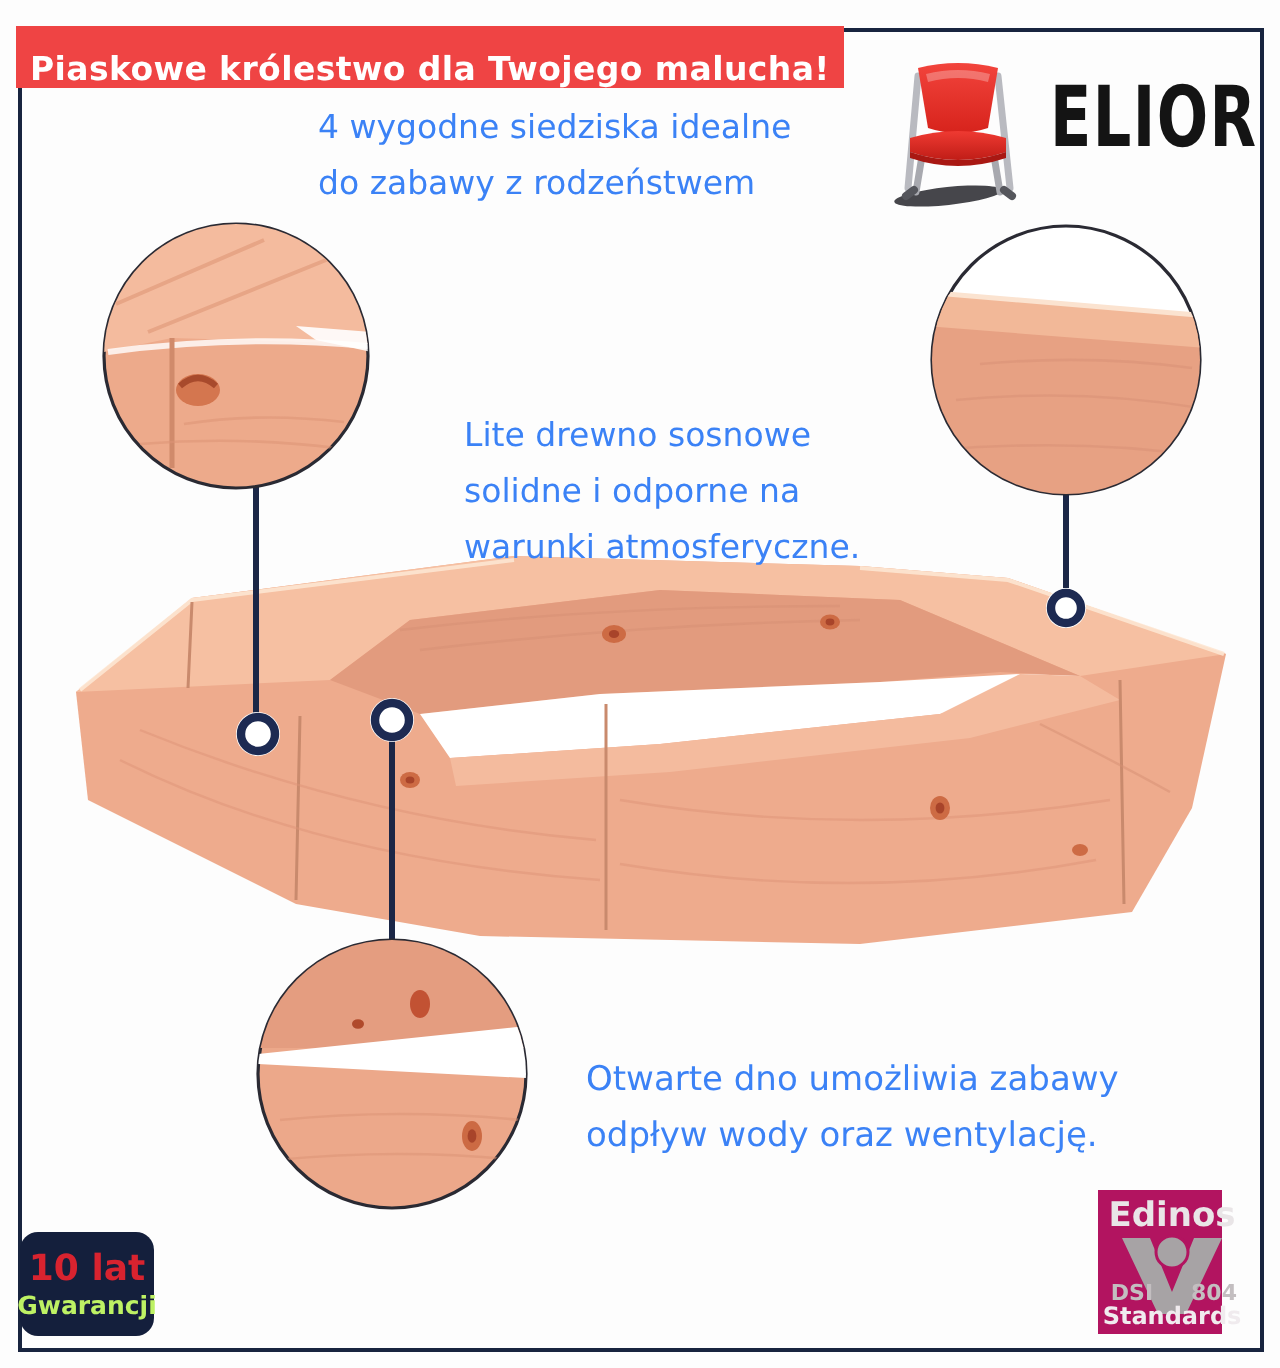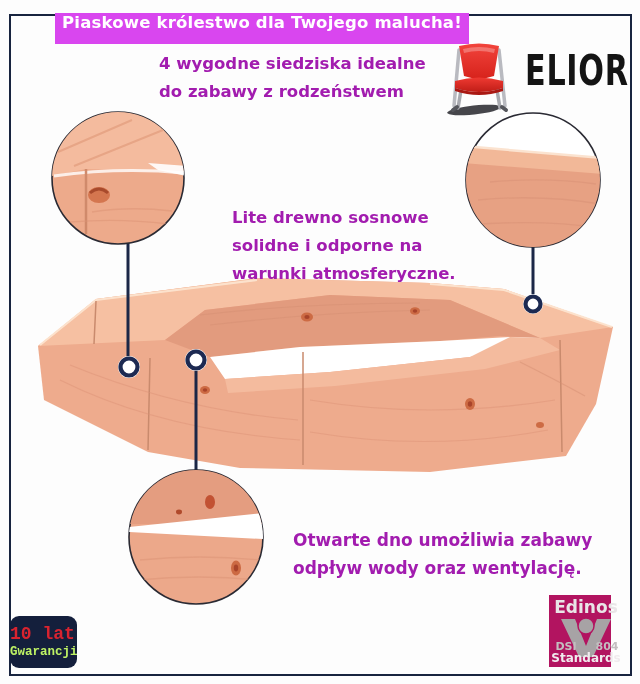--- a/index.html
+++ b/index.html
@@ -7,44 +7,44 @@
     position:relative; width:640px; height:684px;
     background:#fdfdfd; overflow:hidden;
     font-family:"DejaVu Sans","Liberation Sans",sans-serif;
   }
   .frame{
     position:absolute; left:9px; top:14px; width:619px; height:658px;
     border:2.5px solid #18243f; pointer-events:none;
   }
   .banner{
     position:absolute; left:8px; top:13px; height:31px;
-    background:#d946ef; color:#ffffff;
+    background:#ef4444; color:#ffffff;
     font-weight:bold; font-size:16.5px; letter-spacing:.2px;
-    display:flex; align-items:flex-start; padding:0 7px; z-index:5;margin-left:47px;
+    display:flex; align-items:flex-end; padding:0 7px; z-index:5;
   }
   .feature{
-    position:absolute; color:#a21caf; font-weight:bold;
+    position:absolute; color:#3b82f6; font-weight:normal;
     font-size:16.5px; line-height:28px; z-index:4; white-space:nowrap;
   }
   .feature-top{ left:159px; top:50px; }
   .feature-mid{ left:232px; top:168px;margin-top:36px; }
   .feature-bottom{ left:293px; top:526px; font-size:17px; }
-  .logo{ position:absolute; left:447px; top:26px; width:180px; height:80px; z-index:4;margin-top:12px;}
+  .logo{ position:absolute; left:447px; top:26px; width:180px; height:80px; z-index:4;}
   .logo-chair{ position:absolute; left:0; top:2px; width:64px; height:76px; }
   .logo-text{
     position:absolute; left:78px; top:8px; color:#141414;
     font-size:42px; font-weight:bold; letter-spacing:1px;
     transform:scaleX(.72); transform-origin:left top;
     font-family:"DejaVu Sans","Liberation Sans",sans-serif;
   }
   .art{ position:absolute; left:0; top:0; z-index:2; }
   .badge-warranty{
     position:absolute; left:10px; top:616px; width:67px; height:52px;
     background:#141f3c; border-radius:9px; z-index:6;
-    display:flex; flex-direction:column; justify-content:center;font-family:Liberation Mono, monospace;
+    display:flex; flex-direction:column; align-items:center; justify-content:center;
   }
   .bw-top{ color:#d8232f; font-weight:bold; font-size:18px; line-height:21px; }
   .bw-bottom{ color:#bef264; font-weight:bold; font-size:12.5px; line-height:15px; }
   .badge-edinos{
     position:absolute; left:549px; top:595px; width:62px; height:72px;
     background:#b21460; z-index:6;
   }
 </style>
 </head>
 <body>

